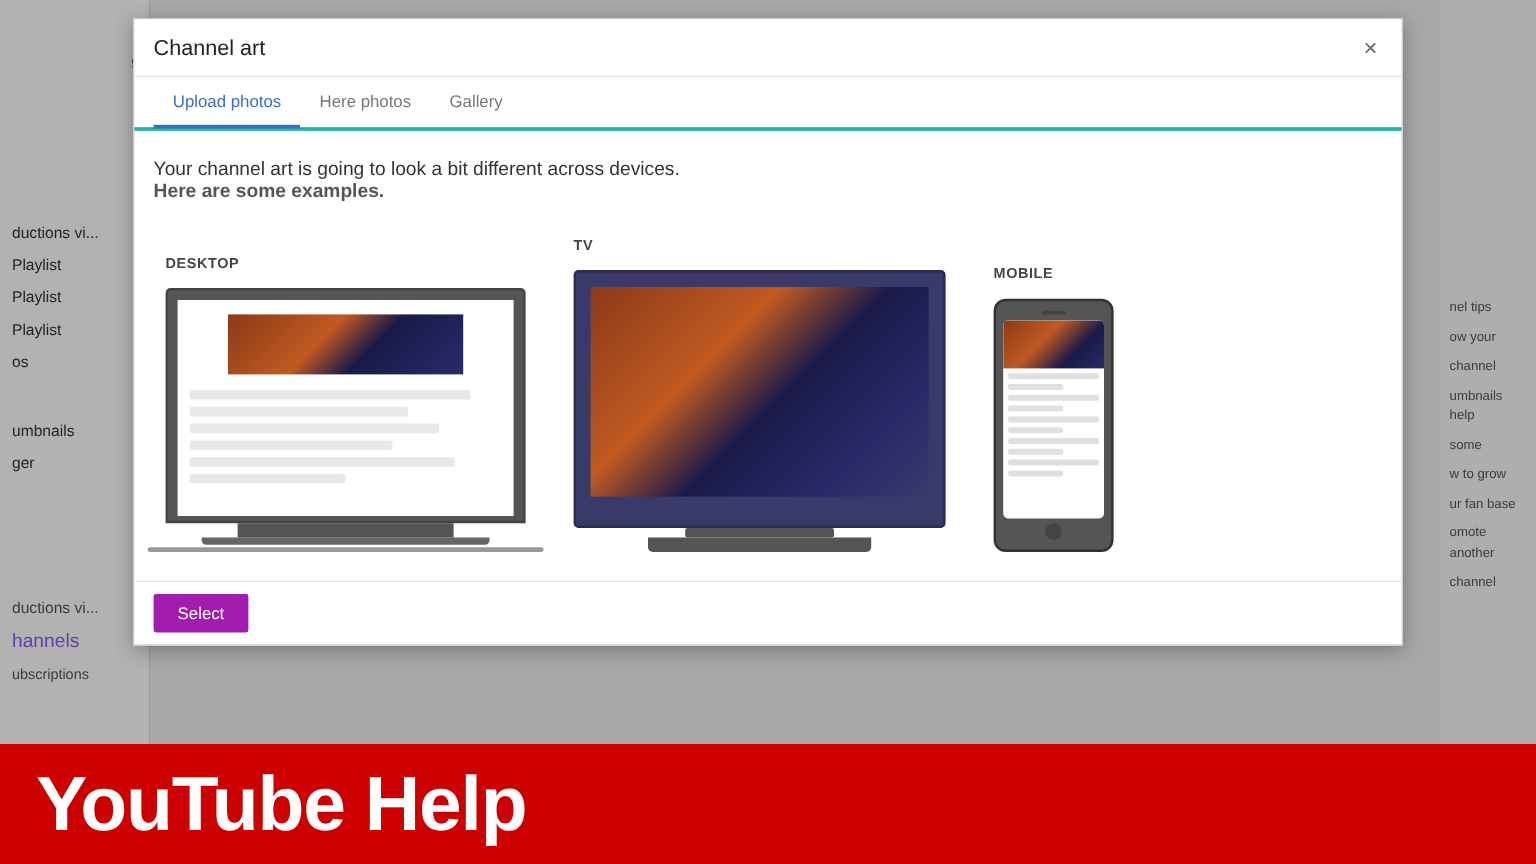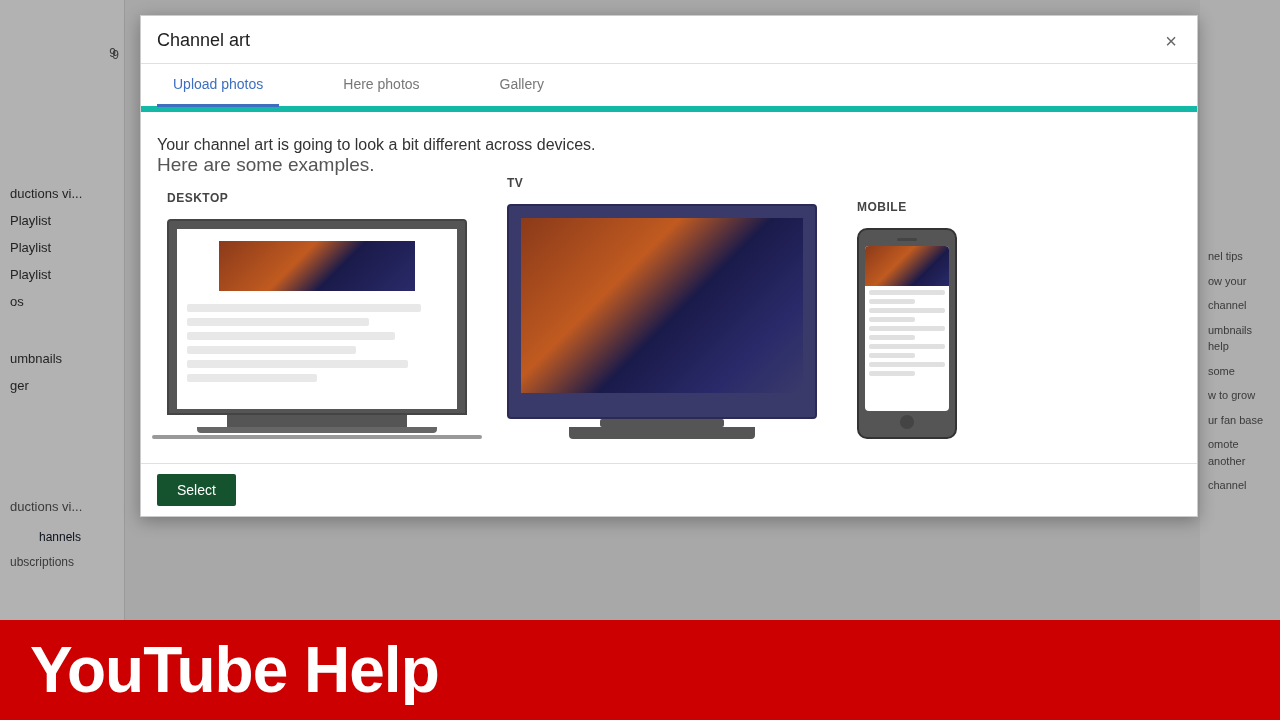--- a/index.html
+++ b/index.html
@@ -64,21 +64,21 @@
       position: absolute;
       top: 0; left: 0;
       width: 100%; height: 620px;
       background: rgba(0,0,0,0.3);
     }
 
     
     .modal {
       position: absolute;
       top: 15px;
-      left: 140px;
+      left: 111px;
       width: 1058px;
       background: #fff;
       border: 1px solid #ccc;
       box-shadow: 0 4px 16px rgba(0,0,0,0.3);
       z-index: 10;
     }
 
     .modal-header {
       display: flex;
       justify-content: space-between;
@@ -98,22 +98,21 @@
       cursor: pointer;
       padding: 0 4px;
       line-height: 1;
       margin-bottom: 12px;
     }
 
     
     .modal-tabs {
       display: flex;
       padding: 0 16px;
-      border-bottom: 6px solid #14b8a6;
-      gap: 48px;
+      border-bottom: 3px solid #14b8a6;
     }
     .modal-tab {
       padding: 12px 16px;
       font-size: 14px;
       color: #777;
       cursor: pointer;
       border-bottom: 3px solid transparent;
       margin-bottom: -1px;
     }
     .modal-tab.active {
@@ -124,22 +123,24 @@
 
     
     .modal-body {
       padding: 24px 16px;
     }
     .modal-description {
       font-size: 16px;
       color: #333;
     }
     .modal-sub-description {
-      font-size: 19px;
+      font-size: 16px;
       color: #555;
+      margin-bottom: 28px;
+      font-weight: bold;
     }
 
     
     .device-previews {
       display: flex;
       align-items: flex-end;
       gap: 40px;
       padding: 0 10px;
     }
     .device-block {
@@ -284,21 +285,21 @@
       color: #fff;
       letter-spacing: -1px;
     }
 
     
     .modal-footer {
       padding: 10px 16px;
       border-top: 1px solid #e0e0e0;
     }
     .select-btn {
-      background: #14532d;
+      background: #a21caf;
       color: #fff;
       border: none;
       padding: 8px 20px;
       font-size: 14px;
       border-radius: 2px;
       cursor: pointer;
     }
   </style>
 </head>
 <body>
@@ -313,21 +314,21 @@
       <div class="bg-sidebar-item">Playlist</div>
       <div class="bg-sidebar-item">Playlist</div>
       <div class="bg-sidebar-item">os</div>
       <div class="bg-sidebar-item" style="height:30px;"></div>
       <div class="bg-sidebar-item">umbnails</div>
       <div class="bg-sidebar-item">ger</div>
     </div>
 
     <div style="position:absolute; bottom: 100px; left:0; padding:6px 10px; font-size:13px; color:#555;">ductions vi...</div>
     <div style="position:absolute; bottom: 70px; left:0; width:100%; padding:6px 10px; font-size:13px; color:#555;">
-      <span style="font-size:12px; color:#0f172a;margin-left:29px;">hannels</span>
+      <span style="font-size:16px; color:#8b5cf6;">hannels</span>
     </div>
     <div style="position:absolute; bottom: 45px; left:0; width:100%; padding:6px 10px; font-size:13px; color:#555;">
       <span style="font-size:12px; color:#555;">ubscriptions</span>
     </div>
 
     <div style="position:absolute; top:46px; right:8px; font-size:12px; color:#555;">
       <span>9</span>
     </div>
   </div>
 

